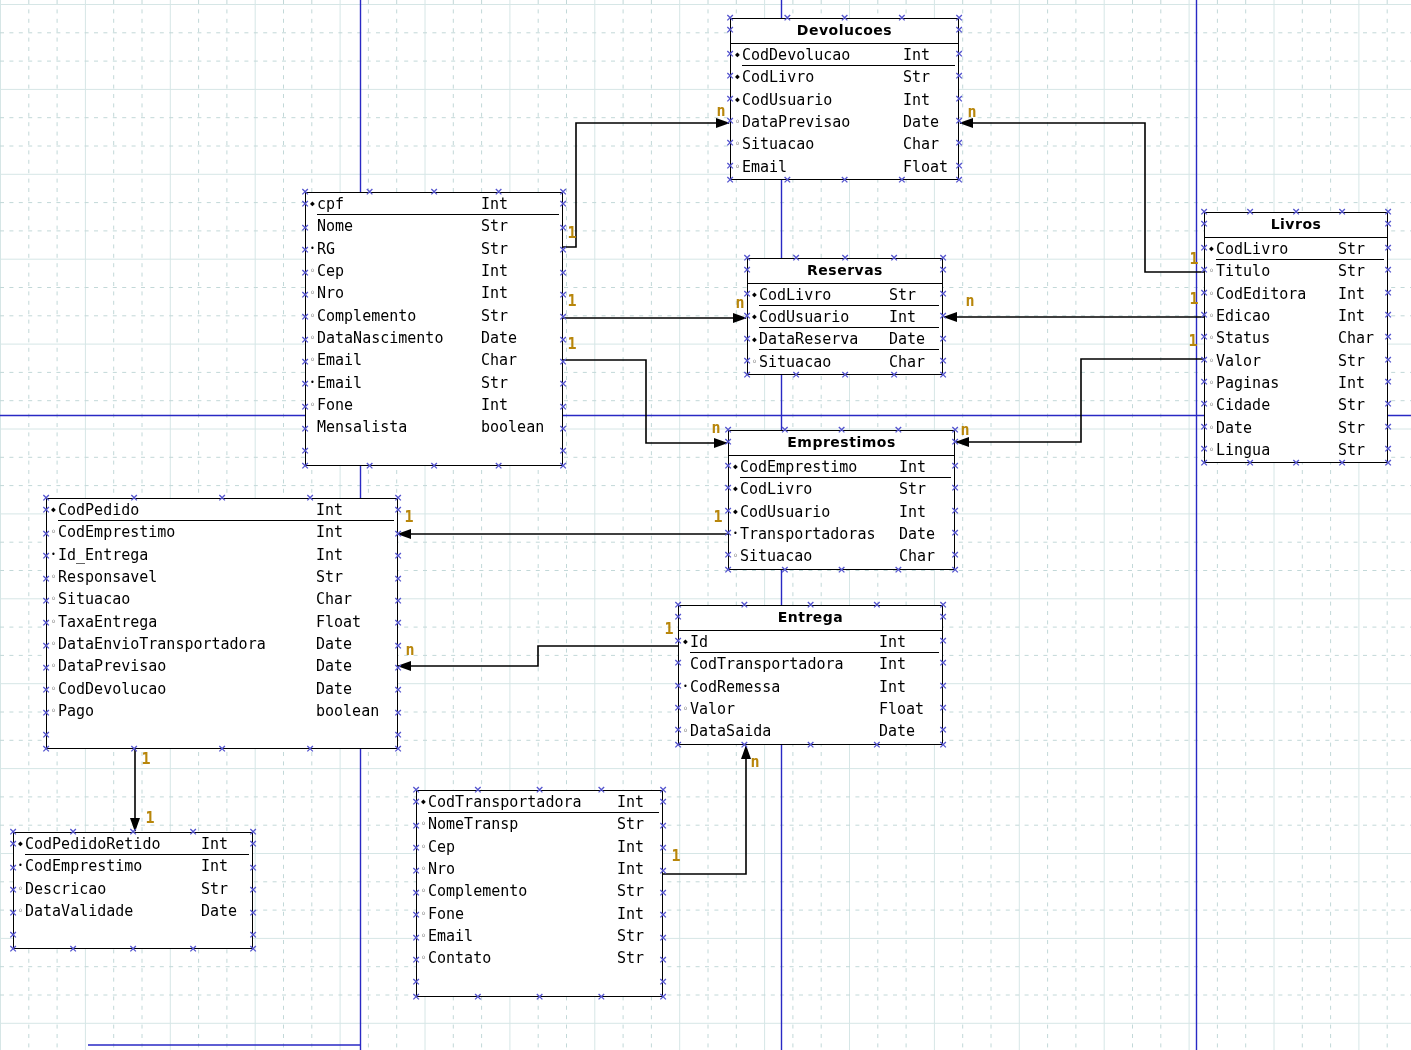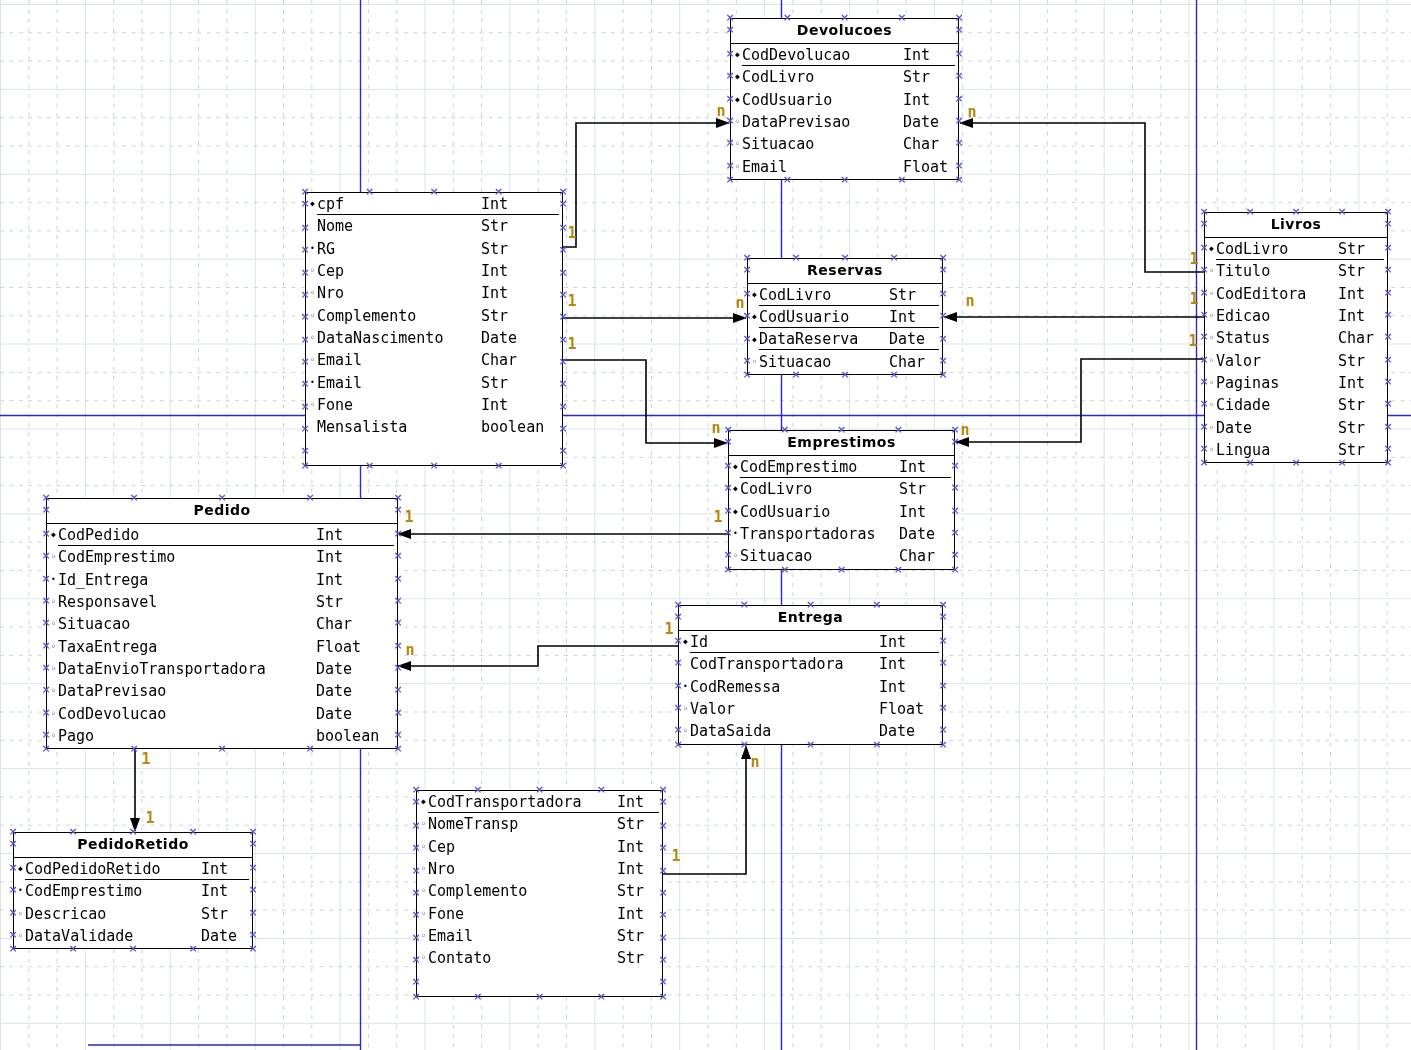--- a/index.html
+++ b/index.html
@@ -405,21 +405,20 @@
         </div>
         <div class="row" style="height: 22.3px;">
           <span class="mk mk-circle">◦</span>
           <span class="rw">
             <span class="fname">Situacao</span>
             <span class="ftype" style="width: 52px;">Char</span>
           </span>
         </div>
       </div>
       <div class="tbl" style="left: 46px; top: 498px; width: 352px; height: 251.2px;">
-        <div class="tbl-title">Pedido</div>
         <div class="row" style="height: 22.3px;">
           <span class="mk mk-diamond">◆</span>
           <span class="rw rw-u">
             <span class="fname">CodPedido</span>
             <span class="ftype" style="width: 78px;">Int</span>
           </span>
         </div>
         <div class="row" style="height: 22.3px;">
           <span class="mk mk-circle">◦</span>
           <span class="rw">
@@ -574,21 +573,20 @@
         </div>
         <div class="row" style="height: 22.3px;">
           <span class="mk mk-circle">◦</span>
           <span class="rw">
             <span class="fname">Contato</span>
             <span class="ftype" style="width: 42px;">Str</span>
           </span>
         </div>
       </div>
       <div class="tbl" style="left: 13px; top: 832px; width: 240px; height: 117.4px;">
-        <div class="tbl-title">PedidoRetido</div>
         <div class="row" style="height: 22.3px;">
           <span class="mk mk-diamond">◆</span>
           <span class="rw rw-u">
             <span class="fname">CodPedidoRetido</span>
             <span class="ftype" style="width: 48px;">Int</span>
           </span>
         </div>
         <div class="row" style="height: 22.3px;">
           <span class="mk mk-dot">•</span>
           <span class="rw">

